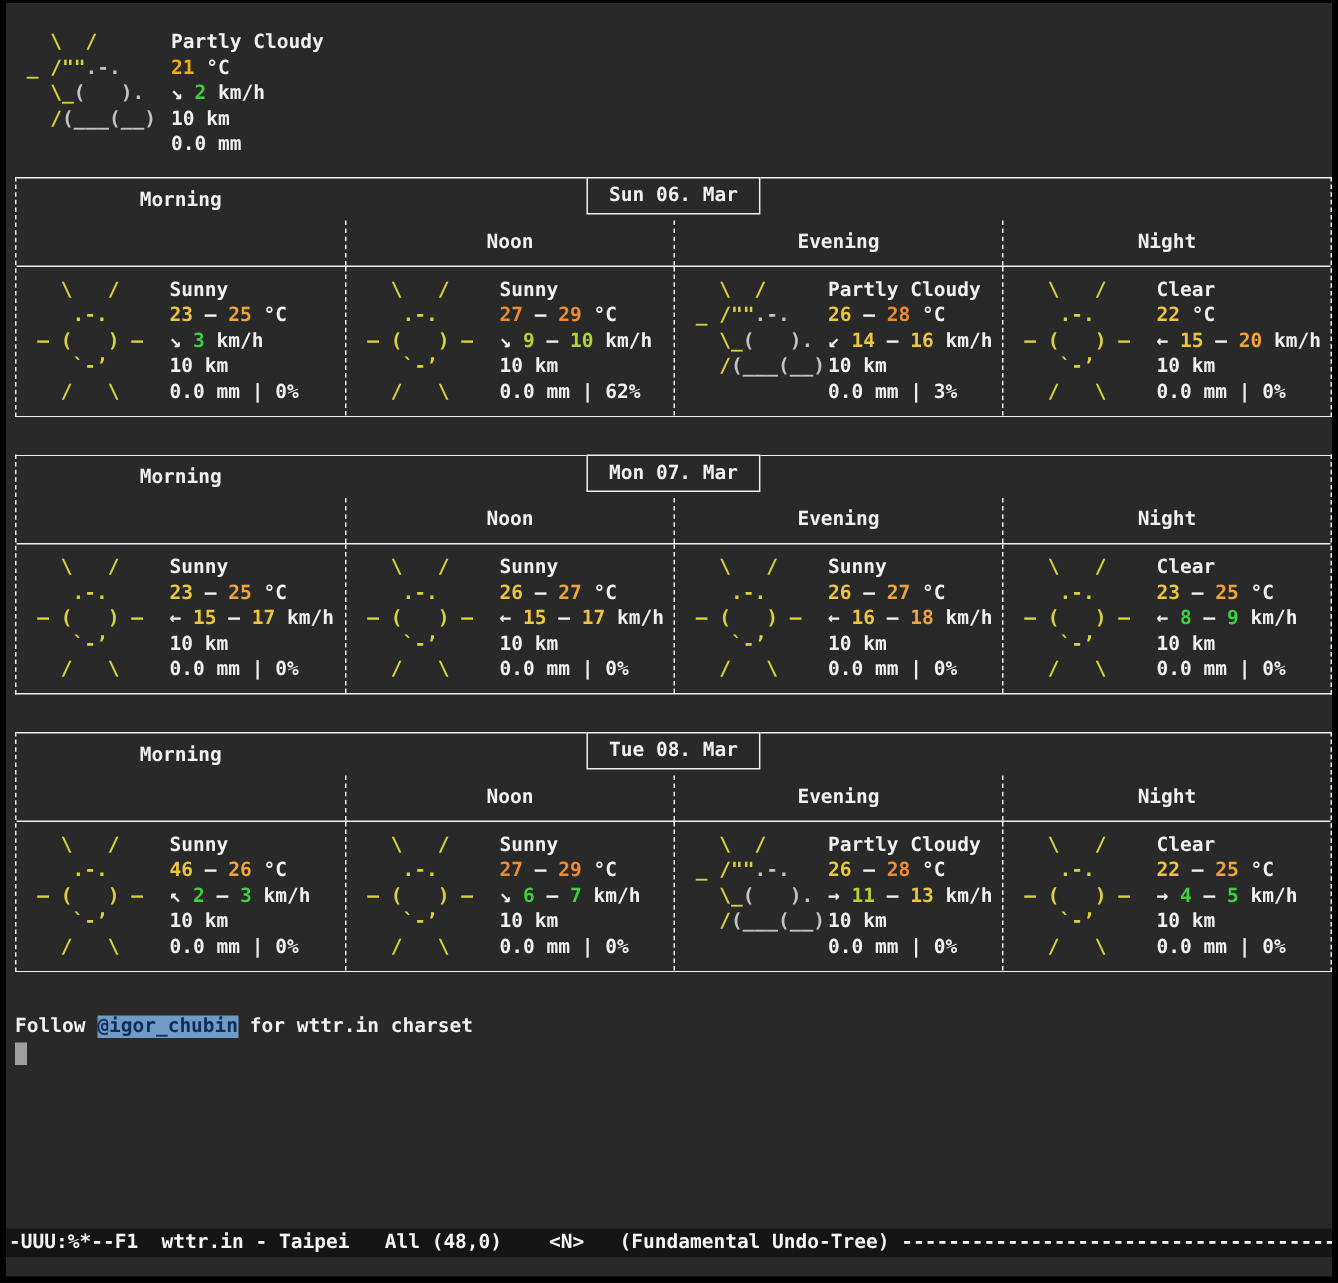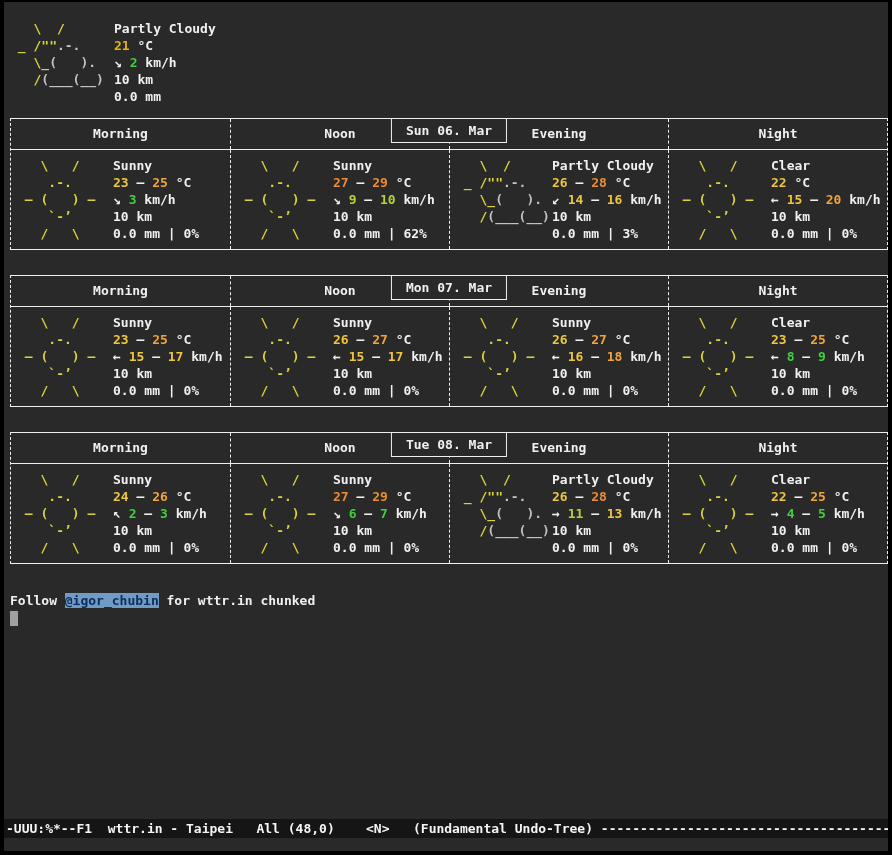--- a/index.html
+++ b/index.html
@@ -13,21 +13,21 @@
   #sections{margin-top:6px;}
   .section{position:relative;width:878px;}
   .section + .section{margin-top:25px;}
   .datebox{position:absolute;top:0;left:50%;transform:translateX(-50%);
            border:1px solid var(--white);background:var(--bg);padding:3px 14px;
            z-index:2;white-space:pre;}
   .tbl{margin-top:13px;border-top:1px solid var(--white);border-bottom:1px solid var(--white);
        border-left:1px dashed var(--white);border-right:1px dashed var(--white);}
   .hrow{display:grid;grid-template-columns:repeat(4,1fr);border-bottom:1px solid var(--white);}
   .hcell{text-align:center;padding:6px 0 7px;}
-  .hcell + .hcell{border-left:1px dashed var(--white);}
+  .hcell + .hcell{border-left:1px dashed var(--white);margin-top:28px;}
   .crow{display:grid;grid-template-columns:repeat(4,1fr);}
   .cell{display:flex;padding:7px 2px 7px 6px;box-sizing:border-box;overflow:hidden;}
   .cell + .cell{border-left:1px dashed var(--white);}
   .cell .art{width:96px;flex:none;}
   .footer{margin-top:28px;white-space:pre;}
   .hl{background:var(--hl-bg);color:var(--hl-fg);}
   .cursor{width:8px;height:15px;background:var(--cursor);margin-top:2px;}
   .modeline{position:absolute;left:0;right:0;bottom:13px;height:17px;
             background:var(--modeline-bg);color:var(--modeline-fg);
             white-space:pre;overflow:hidden;padding:1px 0 1px 2px;}
@@ -200,21 +200,21 @@
           </div>
           <div class="crow">
             <div class="cell">
               <pre class="art"><span style="color: rgb(219, 210, 58);">   \   /</span>
 <span style="color: rgb(219, 210, 58);">    .-.</span>
 <span style="color: rgb(219, 210, 58);"> – (   ) –</span>
 <span style="color: rgb(219, 210, 58);">    `-’</span>
 <span style="color: rgb(219, 210, 58);">   /   \</span></pre>
               <div class="det">
                 <div class="line"><span style="color: rgb(240, 240, 240);">Sunny</span></div>
-                <div class="line"><span style="color: rgb(238, 198, 62);">24 </span><span style="color: rgb(240, 240, 240);">– </span><span style="color: rgb(240, 164, 58);">26 </span><span style="color: rgb(240, 240, 240);">°C</span></div>
+                <div class="line"><span style="color: rgb(238, 198, 62);">46 </span><span style="color: rgb(240, 240, 240);">– </span><span style="color: rgb(240, 164, 58);">26 </span><span style="color: rgb(240, 240, 240);">°C</span></div>
                 <div class="line"><span style="color: rgb(240, 240, 240);">↖ </span><span style="color: rgb(63, 207, 63);">2 </span><span style="color: rgb(240, 240, 240);">– </span><span style="color: rgb(63, 207, 63);">3 </span><span style="color: rgb(240, 240, 240);">km/h</span></div>
                 <div class="line"><span style="color: rgb(240, 240, 240);">10 km</span></div>
                 <div class="line"><span style="color: rgb(240, 240, 240);">0.0 mm | 0%</span></div>
               </div>
             </div>
             <div class="cell">
               <pre class="art"><span style="color: rgb(219, 210, 58);">   \   /</span>
 <span style="color: rgb(219, 210, 58);">    .-.</span>
 <span style="color: rgb(219, 210, 58);"> – (   ) –</span>
 <span style="color: rgb(219, 210, 58);">    `-’</span>
@@ -252,17 +252,17 @@
                 <div class="line"><span style="color: rgb(240, 240, 240);">→ </span><span style="color: rgb(63, 207, 63);">4 </span><span style="color: rgb(240, 240, 240);">– </span><span style="color: rgb(63, 207, 63);">5 </span><span style="color: rgb(240, 240, 240);">km/h</span></div>
                 <div class="line"><span style="color: rgb(240, 240, 240);">10 km</span></div>
                 <div class="line"><span style="color: rgb(240, 240, 240);">0.0 mm | 0%</span></div>
               </div>
             </div>
           </div>
         </div>
       </div>
     </div>
 
-  <div class="footer"><span>Follow </span><span class="hl">@igor_chubin</span><span> for wttr.in chunked</span></div>
+  <div class="footer"><span>Follow </span><span class="hl">@igor_chubin</span><span> for wttr.in charset</span></div>
   <div class="cursor"></div>
 
   <div class="modeline">-UUU:%*--F1  wttr.in - Taipei   All (48,0)    &lt;N&gt;   (Fundamental Undo-Tree) ----------------------------------------------------</div>
 </div>
 
 </body></html>

